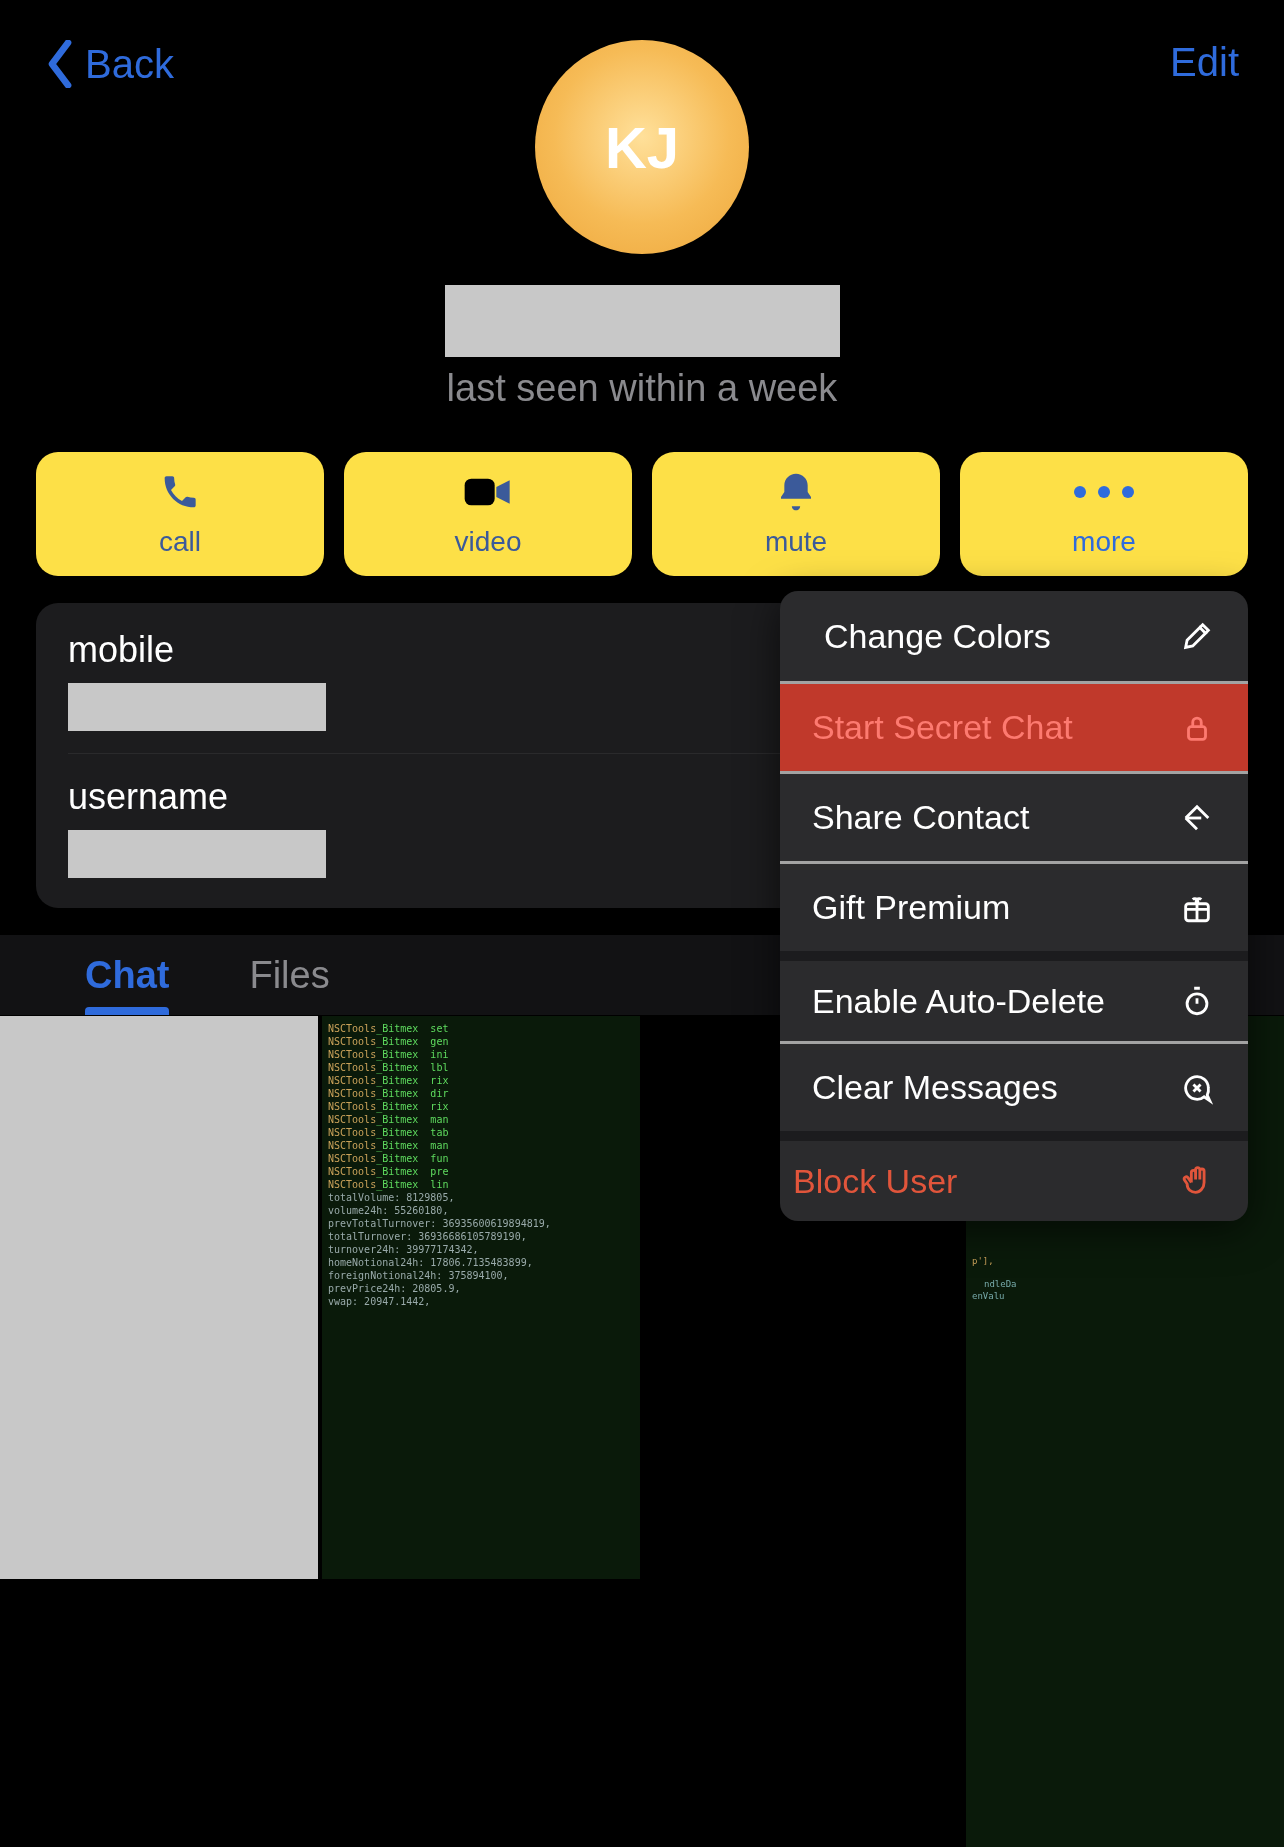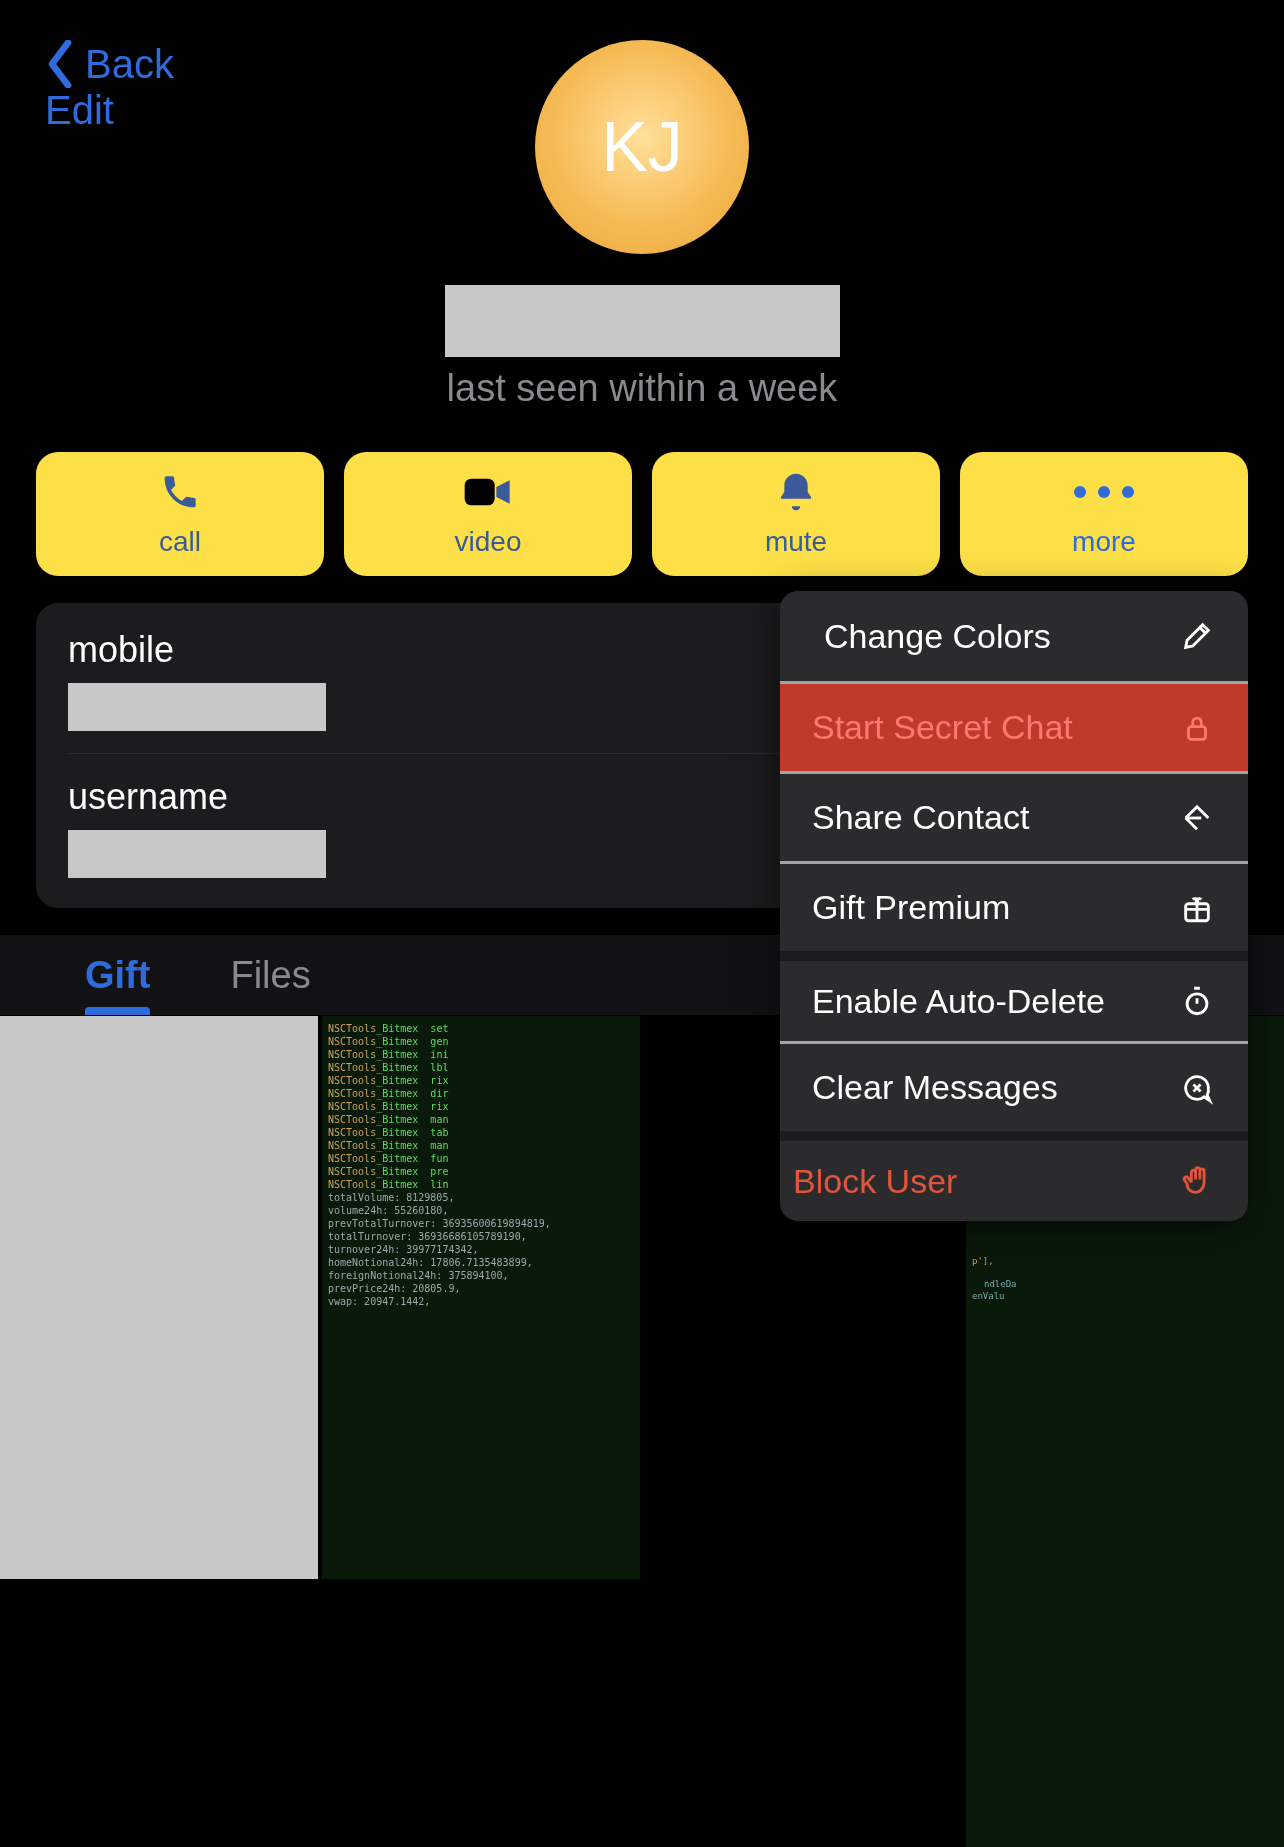--- a/index.html
+++ b/index.html
@@ -1,23 +1,23 @@
 <!DOCTYPE html>
 <html><head>
   <meta charset="utf-8">
   <style>
     * { box-sizing: border-box; margin: 0; padding: 0; }
     html, body { width: 1284px; height: 1847px; background: #000; font-family: -apple-system, BlinkMacSystemFont, "Helvetica Neue", Arial, sans-serif; color: #fff; overflow: hidden; position: relative; }
-    .header { display: flex; justify-content: space-between; align-items: flex-start; padding: 40px 45px 0; position: absolute; top: 0; left: 0; right: 0; z-index: 5; flex-direction: column; }
+    .header { display: flex; justify-content: space-between; align-items: flex-start; padding: 40px 45px 0; position: absolute; top: 0; left: 0; right: 0; z-index: 5; }
     .back { display: flex; align-items: center; color: #2f6bdc; font-size: 40px; font-weight: 500; cursor: pointer; }
     .back svg { width: 30px; height: 48px; margin-right: 10px; }
     .edit { color: #2f6bdc; font-size: 40px; font-weight: 500; cursor: pointer; }
 
     .avatar-wrap { position: absolute; top: 40px; left: 0; right: 0; display: flex; justify-content: center; }
-    .avatar { width: 214px; height: 214px; border-radius: 50%; background: radial-gradient(circle at 50% 45%, #ffe09a 0%, #f6bb56 55%, #eda63a 100%); display: flex; align-items: center; justify-content: center; color: #fff; font-size: 70px; font-weight: 400; }
+    .avatar { width: 214px; height: 214px; border-radius: 50%; background: radial-gradient(circle at 50% 45%, #ffe09a 0%, #f6bb56 55%, #eda63a 100%); display: flex; align-items: center; justify-content: center; color: #fff; font-size: 58px; font-weight: 700; }
 
     .name-block { position: absolute; top: 285px; left: 0; right: 0; text-align: center; }
     .name-redact { width: 395px; height: 72px; background: #c8c8c8; margin: 0 auto 10px; }
     .status { color: #8a8a8e; font-size: 38px; }
 
     .action-row { position: absolute; top: 452px; left: 36px; right: 36px; display: flex; justify-content: space-between; gap: 20px; }
     .action-btn { flex: 1; height: 124px; background: #fde047; border-radius: 22px; display: flex; flex-direction: column; align-items: center; justify-content: center; cursor: pointer; }
     .action-btn .ic { height: 44px; display: flex; align-items: center; justify-content: center; margin-bottom: 12px; }
     .action-btn .lbl { color: #3b5a9a; font-size: 28px; }
     .action-btn.more .lbl { color: #2f6bdc; }
@@ -116,21 +116,21 @@
 
 <div class="info-card">
   <div class="info-label">mobile</div>
   <div class="info-redact w1"></div>
   <div class="divider"></div>
   <div class="info-label">username</div>
   <div class="info-redact w2"></div>
 </div>
 
 <div class="tabs">
-  <div class="tab active"><span>Gift</span></div>
+  <div class="tab active"><span>Chat</span></div>
   <div class="tab"><span>Files</span></div>
 </div>
 
 <div class="media-grid">
   <div class="media-tile"></div>
   <div class="media-tile code">
     <div><span class="o">NSCTools</span>_Bitmex&nbsp;&nbsp;set</div>
     <div><span class="o">NSCTools</span>_Bitmex&nbsp;&nbsp;gen</div>
     <div><span class="o">NSCTools</span>_Bitmex&nbsp;&nbsp;ini</div>
     <div><span class="o">NSCTools</span>_Bitmex&nbsp;&nbsp;lbl</div>

